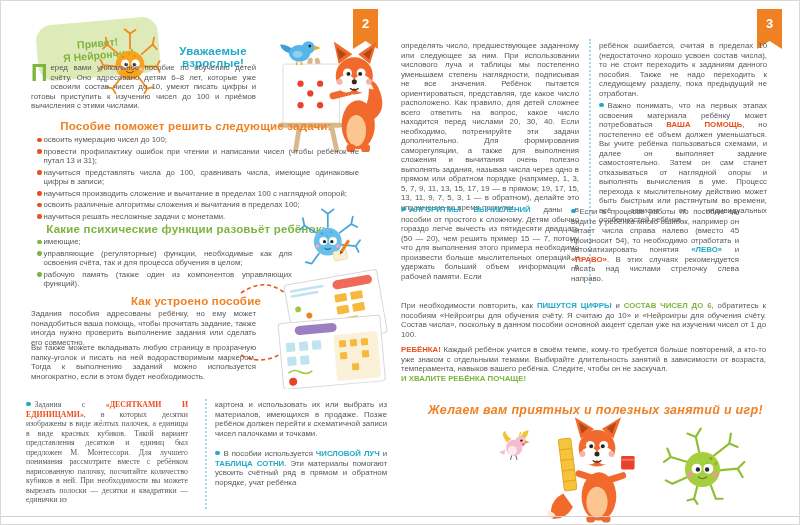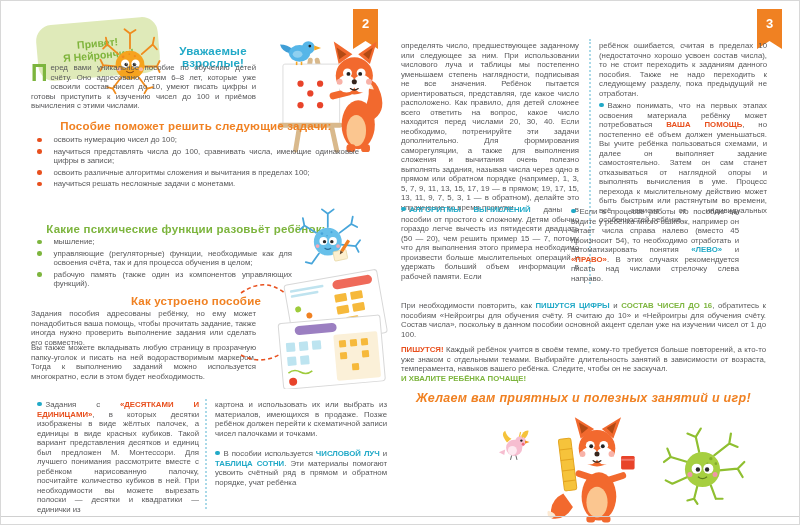--- a/index.html
+++ b/index.html
@@ -7,36 +7,36 @@
     box-sizing:border-box;font-family:"Liberation Sans",sans-serif;color:#58585a;overflow:hidden;}
   .abs{position:absolute;}
   .txt{font-size:7.8px;line-height:9.5px;text-align:justify;margin:0;}
   .h{font-weight:700;text-align:center;font-size:11.5px;letter-spacing:.2px;margin:0;}
   .h-teal{color:#21a9c7;} .h-orange{color:#f08122;} .h-green{color:#7db53e;}
   .hl-blue{color:#21a9c7;font-weight:700;}
   .hl-red{color:#e8501e;font-weight:700;}
   .hl-green{color:#7db53e;font-weight:700;}
   .block{display:block;}
   .list{list-style:none;margin:0;padding:0;display:flex;flex-direction:column;gap:2px;}
-  .list li{display:flex;gap:12px;}
+  .list li{display:flex;gap:2px;}
   .blt{flex:0 0 auto;width:4.5px;height:4.5px;border-radius:50%;margin-top:2.5px;background:#21a9c7;}
   .list.red .blt{background:#e8501e;}
   .list.green .blt{background:#7db53e;}
   .li-txt{flex:1;font-size:7.8px;line-height:9.5px;text-align:justify;}
   .dot{display:inline-block;width:4.5px;height:4.5px;border-radius:50%;background:#21a9c7;margin:0 4px 1px 0;}
   .ribbon{width:25px;height:40px;background:#f08122;color:#fff;font-weight:700;font-size:13px;
     text-align:center;padding-top:7px;box-sizing:border-box;
     clip-path:polygon(0 0,100% 0,100% 100%,50% 80%,0 100%);}
   .bubble{background:#dfeab9;border-radius:16px;transform:rotate(-5deg);display:flex;flex-direction:column;
     align-items:center;justify-content:center;color:#7fb43c;font-weight:700;font-size:10.5px;line-height:12.5px;}
   .bubble:after{content:'';position:absolute;bottom:-10px;right:20px;width:0;height:0;
     border:9px solid transparent;border-top-color:#dfeab9;transform:rotate(-18deg);}
   .dropcap{float:left;color:#7db53e;font-weight:700;font-size:23px;line-height:19px;margin:1px 3px 0 0;}
   .divider{border-left:2px dotted #a9d9e8;width:0;}
-  .wish{color:#f08122;font-weight:700;font-style:italic;font-size:12.5px;letter-spacing:.3px;text-align:center;margin:0;}
+  .wish{color:#f08122;font-weight:700;font-style:italic;font-size:12.5px;letter-spacing:.3px;text-align:center;margin:12px;}
 </style>
 </head>
 <body>
 
 <div class="spread">
 
   <div class="abs ribbon" style="left:352px;top:8px;">
     <span>2</span>
   </div>
 
@@ -129,38 +129,46 @@
 
   <h2 class="abs h h-orange" style="left:30px;top:119px;width:330px;">Пособие поможет решить следующие задачи:</h2>
 
   <ul class="abs list red" style="left:36px;top:134px;width:322px;">
     <li>
         <span class="blt"></span>
         <span class="li-txt">освоить нумерацию чисел до 100;</span>
       </li>
     <li>
         <span class="blt"></span>
+        <span class="li-txt">провести профилактику ошибок при чтении и написании чисел (чтобы ребёнок не путал 13 и 31);</span>
+      </li>
+    <li>
+        <span class="blt"></span>
         <span class="li-txt">научиться представлять числа до 100, сравнивать числа, имеющие одинаковые цифры в записи;</span>
       </li>
     <li>
         <span class="blt"></span>
+        <span class="li-txt">научиться производить сложение и вычитание в пределах 100 с наглядной опорой;</span>
+      </li>
+    <li>
+        <span class="blt"></span>
         <span class="li-txt">освоить различные алгоритмы сложения и вычитания в пределах 100;</span>
       </li>
     <li>
         <span class="blt"></span>
         <span class="li-txt">научиться решать несложные задачи с монетами.</span>
       </li>
   </ul>
 
   <h2 class="abs h h-green" style="left:20px;top:222px;width:330px;">Какие психические функции разовьёт ребёнок:</h2>
 
   <ul class="abs list green" style="left:36px;top:236px;width:255px;">
     <li>
         <span class="blt"></span>
-        <span class="li-txt">мышление;</span>
+        <span class="li-txt">имеющие;</span>
       </li>
     <li>
         <span class="blt"></span>
         <span class="li-txt">управляющие (регуляторные) функции, необходимые как для освоения счёта, так и для процесса обучения в целом;</span>
       </li>
     <li>
         <span class="blt"></span>
         <span class="li-txt">рабочую память (также один из компонентов управляющих функций).</span>
       </li>
   </ul>
@@ -234,21 +242,21 @@
           <rect x="74" y="76" width="9" height="9" rx="1"></rect>
         <rect x="48" y="90" width="9" height="9" rx="1"></rect>
           <rect x="61" y="90" width="9" height="9" rx="1"></rect>
       </g>
       <path d="M48,106 q6,-4 12,0 q6,4 12,0" stroke="#9ecb3b" stroke-width="1.6" fill="none"></path>
       <circle cx="52" cy="115" r="4" fill="#e8432a"></circle>
     </g>
   </svg>
 
 
-  <p class="abs txt" style="left:36px;top:399px;width:162px;">
+  <p class="abs txt" style="left:25px;top:399px;width:162px;font-family:Liberation Serif, serif;">
     <span class="dot"></span><span>Задания с </span><span class="hl-red">«ДЕСЯТКАМИ И ЕДИНИЦАМИ»</span><span>, в которых десятки изображены в виде жёлтых палочек, а единицы в виде красных кубиков. Такой вариант представления десятков и единиц был предложен М. Монтессори. Для лучшего понимания рассмотрите вместе с ребёнком нарисованную палочку, посчитайте количество кубиков в ней. При необходимости вы можете вырезать полоски — десятки и квадратики — единички из</span>
   </p>
 
   <div class="abs divider" style="left:204px;top:398px;height:110px;"></div>
 
   <p class="abs txt" style="left:214px;top:448px;width:172px;">
     <span class="dot"></span><span>В пособии используется </span><span class="hl-blue">ЧИСЛОВОЙ ЛУЧ</span><span> и </span><span class="hl-blue">ТАБЛИЦА СОТНИ</span><span>. Эти материалы помогают усвоить счётный ряд в прямом и обратном порядке, учат ребёнка</span>
   </p>
 
   <p class="abs txt" style="left:214px;top:399px;width:172px;">картона и использовать их или выбрать из материалов, имеющихся в продаже. Позже ребёнок должен перейти к схематичной записи чисел палочками и точками.</p>
@@ -269,25 +277,25 @@
 
   <p class="abs txt" style="left:598px;top:100px;width:168px;">
     <span class="dot"></span><span>Важно понимать, что на первых этапах освоения материала ребёнку может потребоваться </span><span class="hl-red">ВАША ПОМОЩЬ</span><span>, но постепенно её объем должен уменьшаться. Вы учите ребёнка пользоваться схемами, и далее он выполняет задание самостоятельно. Затем он сам станет отказываться от наглядной опоры и выполнять вычисления в уме. Процесс перехода к мыслительному действию может быть быстрым или растянутым во времени, всё зависит от индивидуальных особенностей ребёнка.</span>
   </p>
 
   <p class="abs txt" style="left:570px;top:206px;width:168px;">
     <span class="dot"></span><span>Если в процессе работы по пособию вы видите у ребёнка много ошибок, например он читает числа справа налево (вместо 45 произносит 54), то необходимо отработать и автоматизировать понятия </span><span class="hl-blue">«ЛЕВО»</span><span> и </span><span class="hl-red">«ПРАВО»</span><span>. В этих случаях рекомендуется писать над числами стрелочку слева направо.</span>
   </p>
 
   <p class="abs txt" style="left:400px;top:300px;width:365px;">
-    <span>При необходимости повторить, как </span><span class="hl-blue">ПИШУТСЯ ЦИФРЫ</span><span> и </span><span class="hl-green">СОСТАВ ЧИСЕЛ ДО 16</span><span>, обратитесь к пособиям «Нейроигры для обучения счёту. Я считаю до 10» и «Нейроигры для обучения счёту. Состав числа», поскольку в данном пособии основной акцент сделан уже на изучении чисел от 1 до 100.</span>
+    <span>При необходимости повторить, как </span><span class="hl-blue">ПИШУТСЯ ЦИФРЫ</span><span> и </span><span class="hl-green">СОСТАВ ЧИСЕЛ ДО 6</span><span>, обратитесь к пособиям «Нейроигры для обучения счёту. Я считаю до 10» и «Нейроигры для обучения счёту. Состав числа», поскольку в данном пособии основной акцент сделан уже на изучении чисел от 1 до 100.</span>
   </p>
 
   <p class="abs txt" style="left:400px;top:344px;width:365px;">
-    <span class="hl-red">ПИШУТСЯ!</span><span> Каждый ребёнок учится в своём темпе, кому-то требуется больше повторений, а кто-то уже знаком с отдельными темами. Выбирайте длительность занятий в зависимости от возраста, темперамента, навыков вашего ребёнка. Следите, чтобы он не заскучал.</span><span class="hl-green block">И ХВАЛИТЕ РЕБЁНКА ПОЧАЩЕ!</span>
+    <span class="hl-red">РЕБЁНКА!</span><span> Каждый ребёнок учится в своём темпе, кому-то требуется больше повторений, а кто-то уже знаком с отдельными темами. Выбирайте длительность занятий в зависимости от возраста, темперамента, навыков вашего ребёнка. Следите, чтобы он не заскучал.</span><span class="hl-green block">И ХВАЛИТЕ РЕБЁНКА ПОЧАЩЕ!</span>
   </p>
 
   <h2 class="abs wish" style="left:400px;top:390px;width:365px;">Желаем вам приятных и полезных занятий и игр!</h2>
 
   <svg class="abs" style="left:497px;top:428px;" width="36" height="34" viewBox="0 0 40 36">
     <path d="M10,14 q-8,-10 -2,-13 q2,7 7,9 z" fill="#f5c33b"></path>
     <path d="M25,9 q3,-9 9,-8 q-1,7 -6,10 z" fill="#f5c33b"></path>
     <path d="M8,22 l-7,3 6,3 z" fill="#f6bdd0"></path>
     <circle cx="18" cy="20" r="9" fill="#f6bdd0"></circle>
     <circle cx="16" cy="23" r="5" fill="#fde9f0"></circle>

